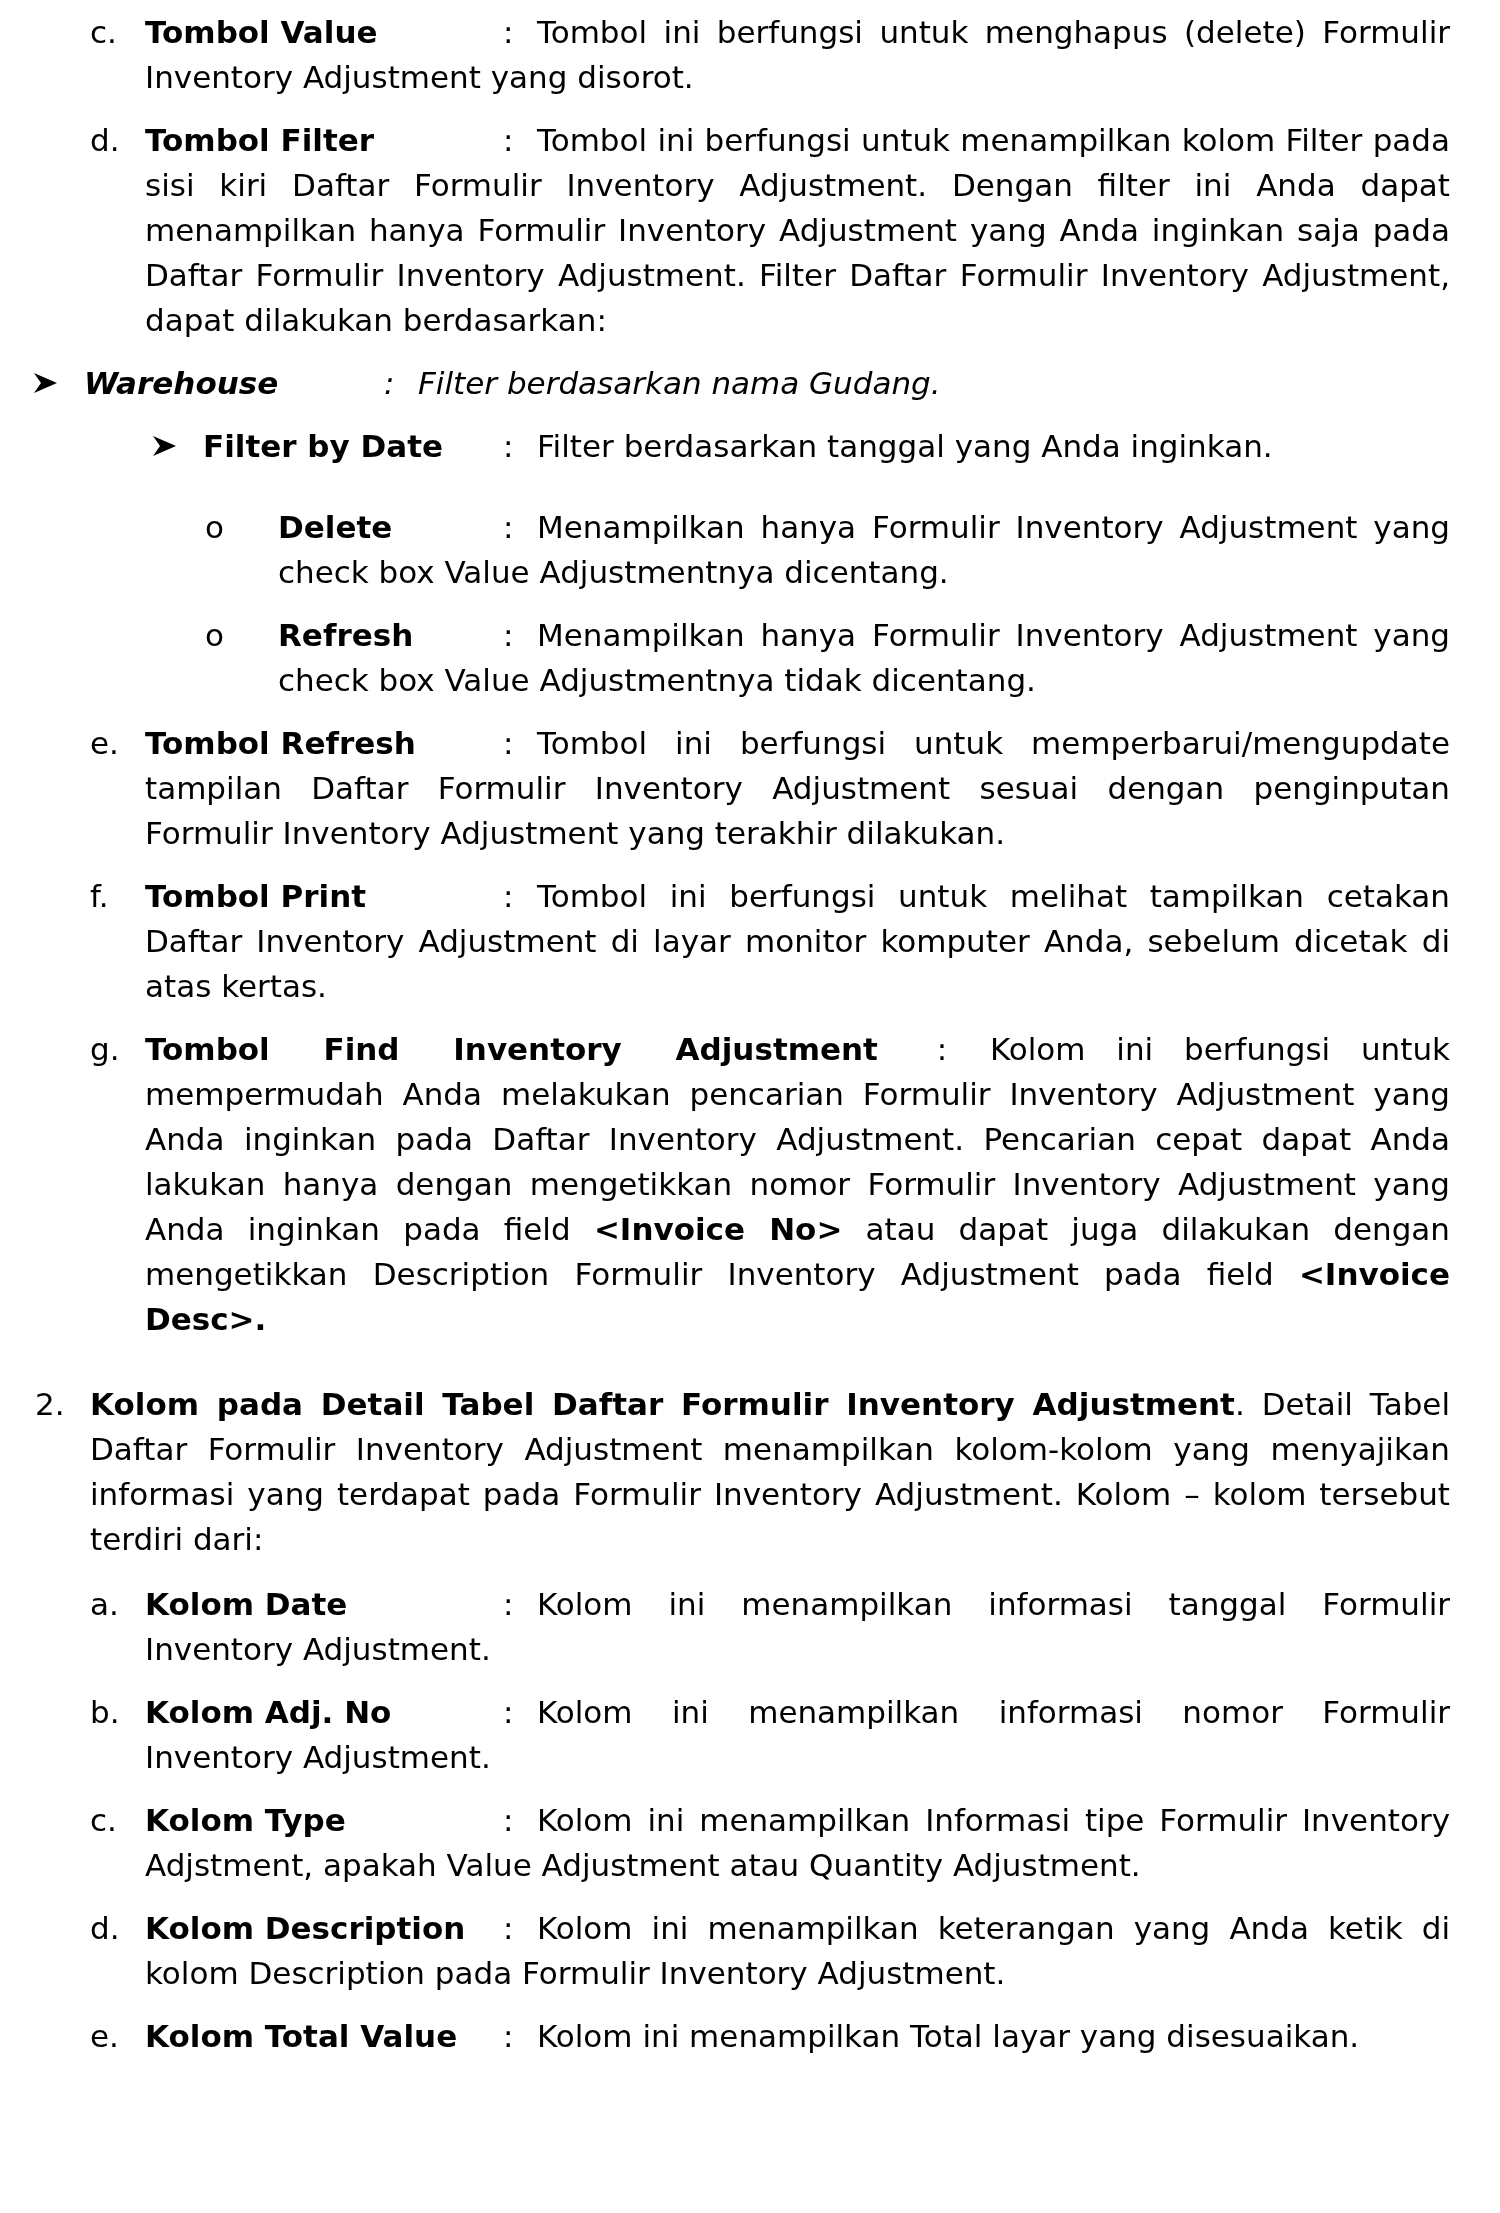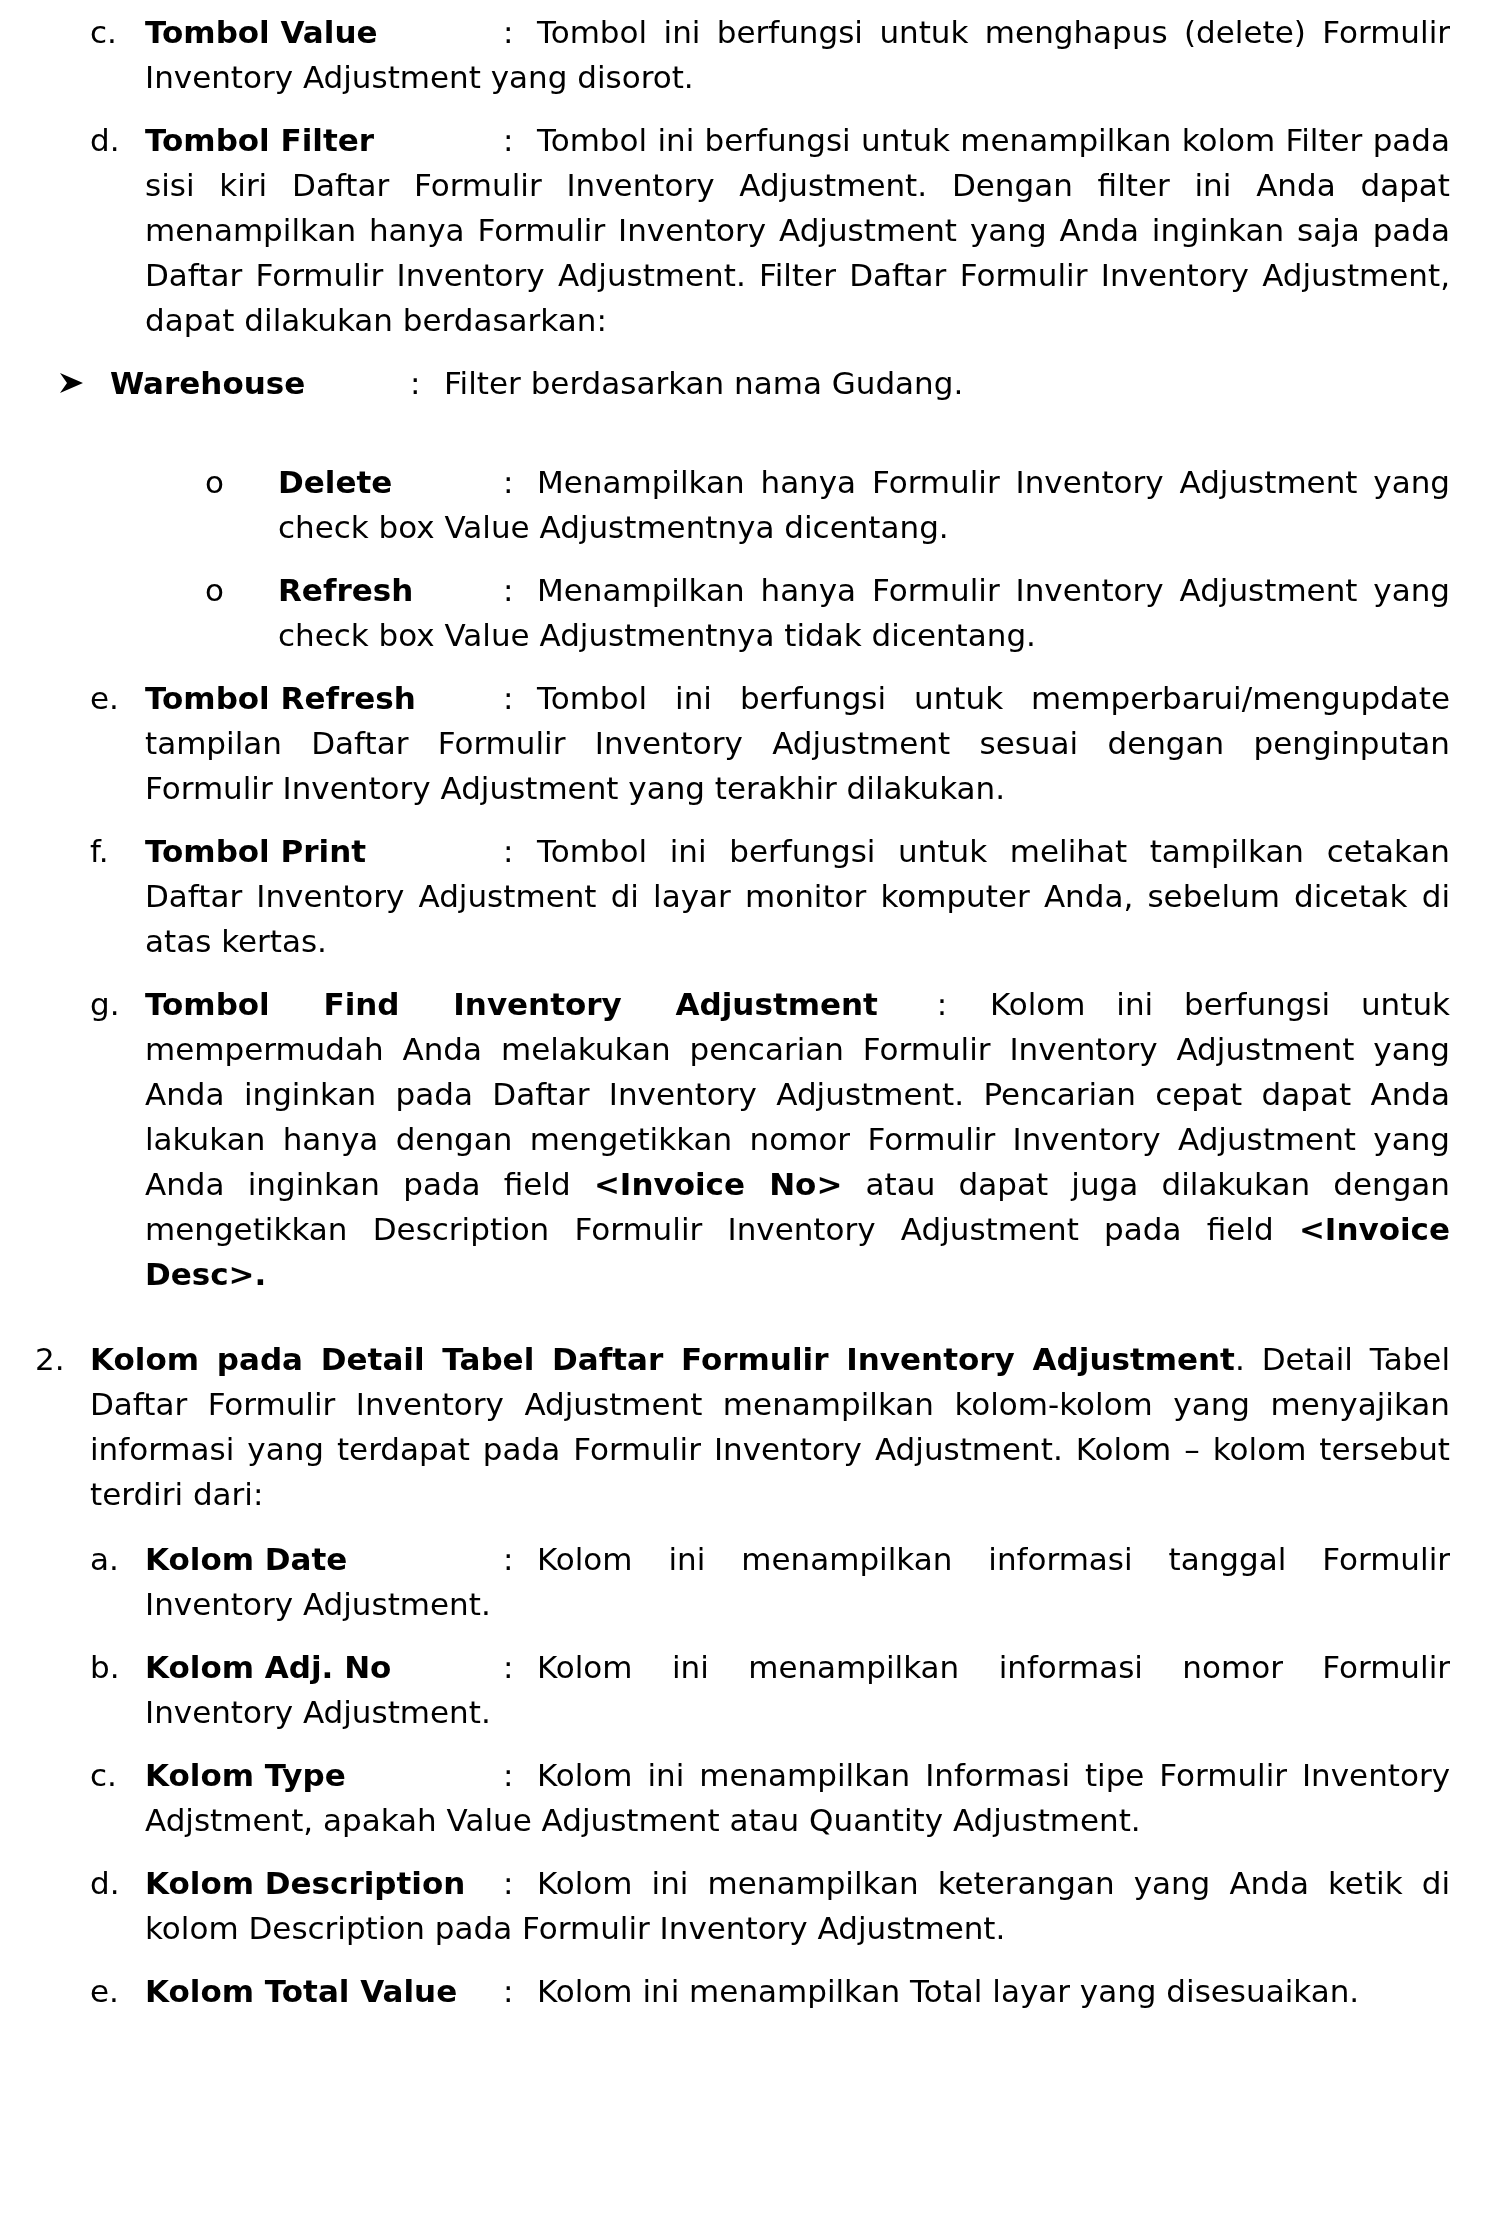--- a/index.html
+++ b/index.html
@@ -29,28 +29,34 @@
     <span class="b tab" style="width:358px">Tombol Value</span><span class="tab" style="width:34px">:</span><span>Tombol ini berfungsi untuk menghapus (delete) Formulir Inventory Adjustment yang disorot.</span>
   </div>
   <div class="gap-s"></div>
 
   <div class="item" style="margin-left:145px; width:1305px;">
     <span class="lead" style="left:-55px">d.</span>
     <span class="b tab" style="width:358px">Tombol Filter</span><span class="tab" style="width:34px">:</span><span>Tombol ini berfungsi untuk menampilkan kolom Filter pada sisi kiri Daftar Formulir Inventory Adjustment. Dengan filter ini Anda dapat menampilkan hanya Formulir Inventory Adjustment yang Anda inginkan saja pada Daftar Formulir Inventory Adjustment. Filter Daftar Formulir Inventory Adjustment, dapat dilakukan berdasarkan:</span>
   </div>
   <div class="gap-s"></div>
 
-  <div class="item" style="margin-left:110px; width:1247px;">
+  <div class="item" style="margin-left:84px; width:1247px;font-style:italic;">
     <svg class="arrow" style="left:-53px" viewBox="0 0 30 45">
         <path d="M3 12 L26 22 L3 32 L10 22 Z" fill="#000"></path>
       </svg>
     <span class="b tab" style="width:300px">Warehouse</span><span class="tab" style="width:34px">:</span><span>Filter berdasarkan nama Gudang.</span>
   </div>
   <div class="gap-s"></div>
 
+  <div class="item" style="margin-left:203px; width:1247px;">
+    <svg class="arrow" style="left:-53px" viewBox="0 0 30 45">
+        <path d="M3 12 L26 22 L3 32 L10 22 Z" fill="#000"></path>
+      </svg>
+    <span class="b tab" style="width:300px">Filter by Date</span><span class="tab" style="width:34px">:</span><span>Filter berdasarkan tanggal yang Anda inginkan.</span>
+  </div>
   <div class="gap-s"></div>
 
   <div class="gap-s"></div>
 
   <div class="item" style="margin-left:278px; width:1172px;">
     <span class="lead" style="left:-73px">o</span>
     <span class="b tab" style="width:225px">Delete</span><span class="tab" style="width:34px">:</span><span>Menampilkan hanya Formulir Inventory Adjustment yang check box Value Adjustmentnya dicentang.</span>
   </div>
   <div class="gap-s"></div>
 

